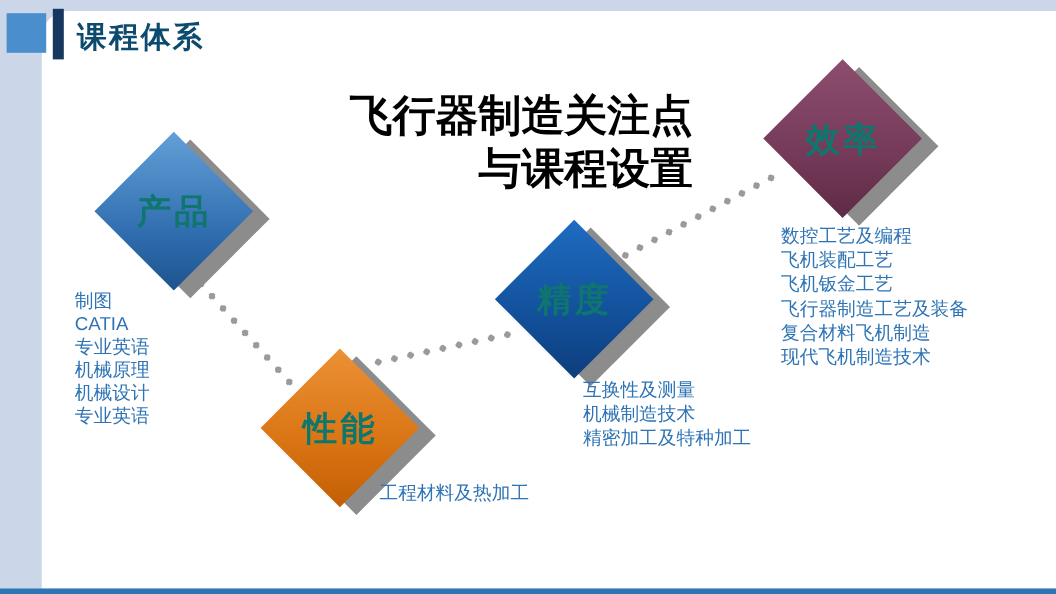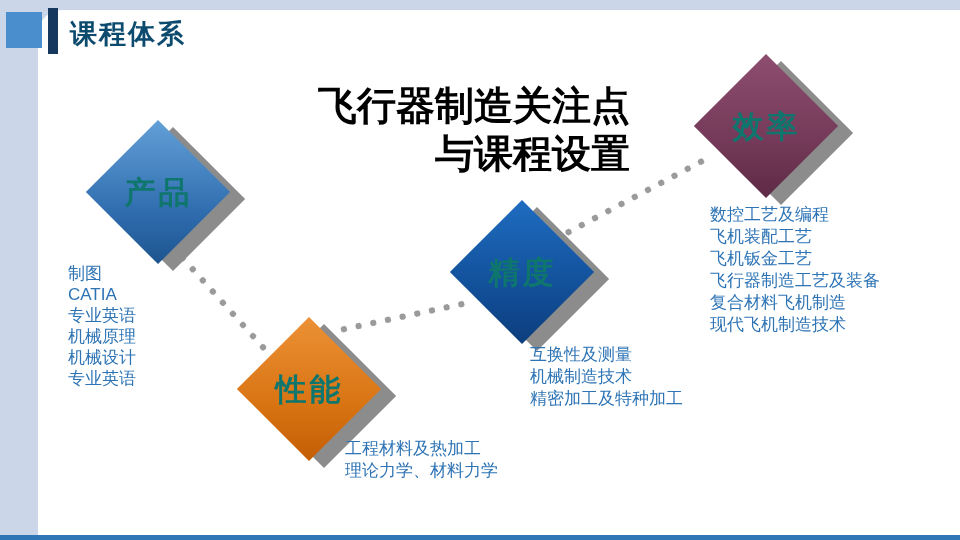--- a/index.html
+++ b/index.html
@@ -57,21 +57,21 @@
     background-size:15px 8px;background-repeat:repeat-x;
     transform-origin:left center;
   }
   .c1{left:170px;top:240px;width:150px;transform:rotate(48deg);}
   .c2{left:340px;top:326px;width:130px;transform:rotate(-12deg);}
   .c3{left:565px;top:230px;width:160px;transform:rotate(-28deg);}
   .course-list{
     position:absolute;color:#2e74b5;font-size:17px;line-height:21px;white-space:nowrap;
   }
   .l-product{left:68px;top:263px;}
-  .l-perf{left:345px;top:438px;line-height:22px;}
+  .l-perf{left:345px;top:438px;line-height:22px;text-align:right;}
   .l-prec{left:530px;top:344px;line-height:22px;}
   .l-eff{left:710px;top:204px;line-height:22px;}
 </style>
 </head>
 <body>
 
 <div class="panel"></div>
 <div class="accent-square"></div>
 <div class="accent-bar"></div>
 <div class="header-title">课程体系</div>
@@ -113,21 +113,20 @@
   <div>制图</div>
   <div>CATIA</div>
   <div>专业英语</div>
   <div>机械原理</div>
   <div>机械设计</div>
   <div>专业英语</div>
 </div>
 
 <div class="course-list l-perf">
   <div>工程材料及热加工</div>
-  <div>理论力学、材料力学</div>
 </div>
 
 <div class="course-list l-prec">
   <div>互换性及测量</div>
   <div>机械制造技术</div>
   <div>精密加工及特种加工</div>
 </div>
 
 <div class="course-list l-eff">
   <div>数控工艺及编程</div>

